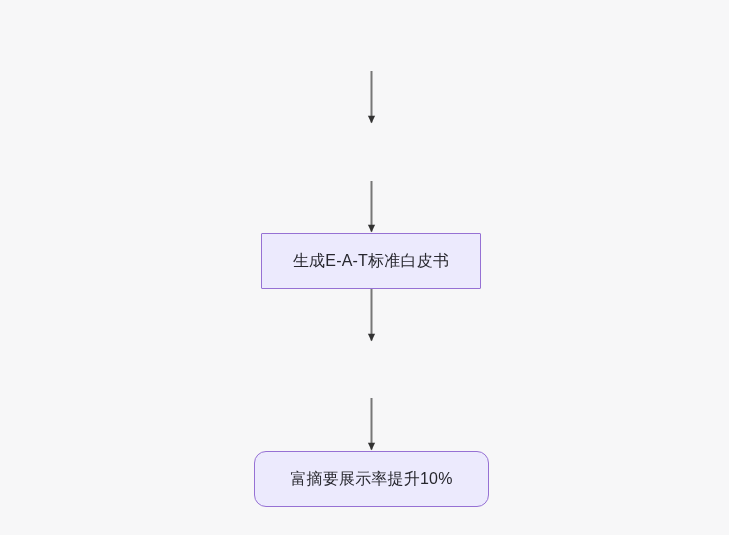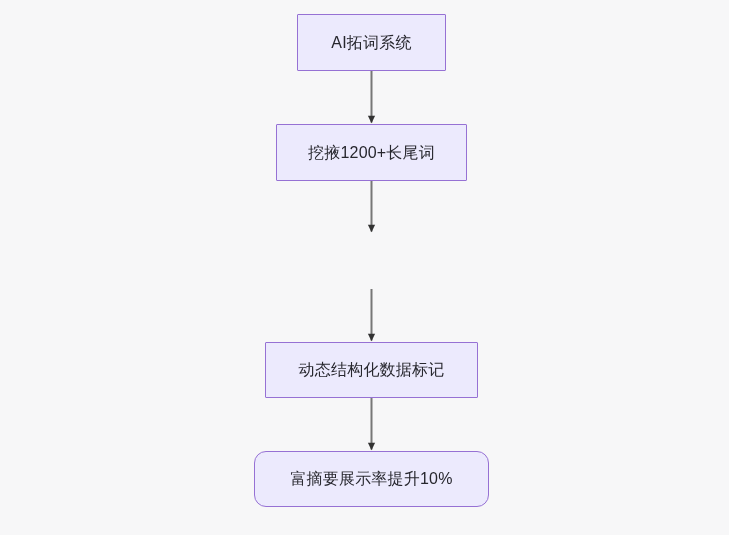--- a/index.html
+++ b/index.html
@@ -75,30 +75,24 @@
       <line x1="371.5" y1="181" x2="371.5" y2="231.5" stroke="#777777" stroke-width="2" marker-end="url(#arrowhead)"></line>
     </g>
     <g>
       <line x1="371.5" y1="289" x2="371.5" y2="340.5" stroke="#777777" stroke-width="2" marker-end="url(#arrowhead)"></line>
     </g>
     <g>
       <line x1="371.5" y1="398" x2="371.5" y2="449.5" stroke="#777777" stroke-width="2" marker-end="url(#arrowhead)"></line>
     </g>
   </svg>
 
-  <div class="node" id="node-0">
-    <span class="node-label">AI拓词系统</span>
+
+
+  <div class="node" id="node-2">
+    <span class="node-label">生成E-A-T标准白皮书</span>
   </div>
 
-  <div class="node" id="node-1">
-    <span class="node-label">挖掖1200+长尾词</span>
-  </div>
-
-
-  <div class="node" id="node-3">
-    <span class="node-label">动态结构化数据标记</span>
-  </div>
 
   <div class="node" id="node-4">
     <span class="node-label">富摘要展示率提升10%</span>
   </div>
 
 </div>
 
 </body></html>

